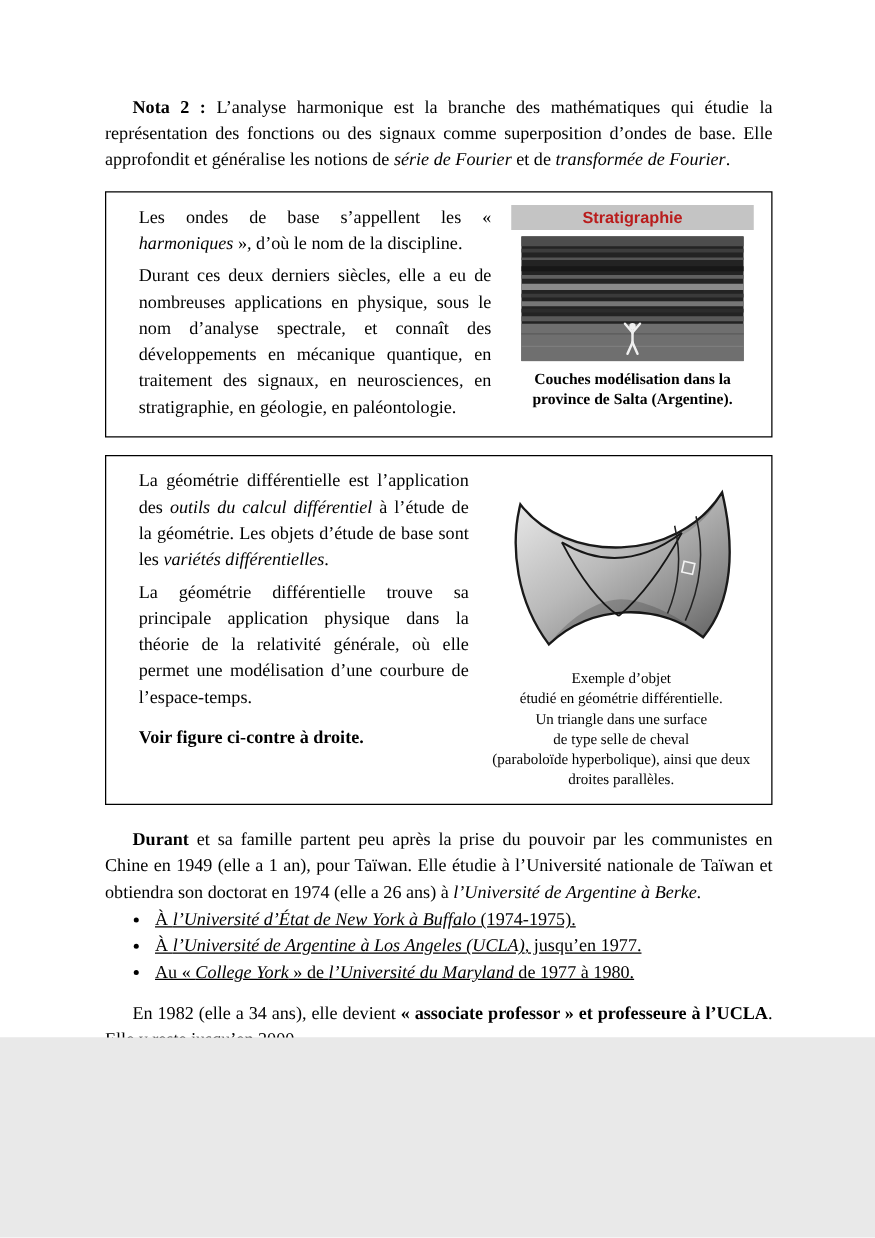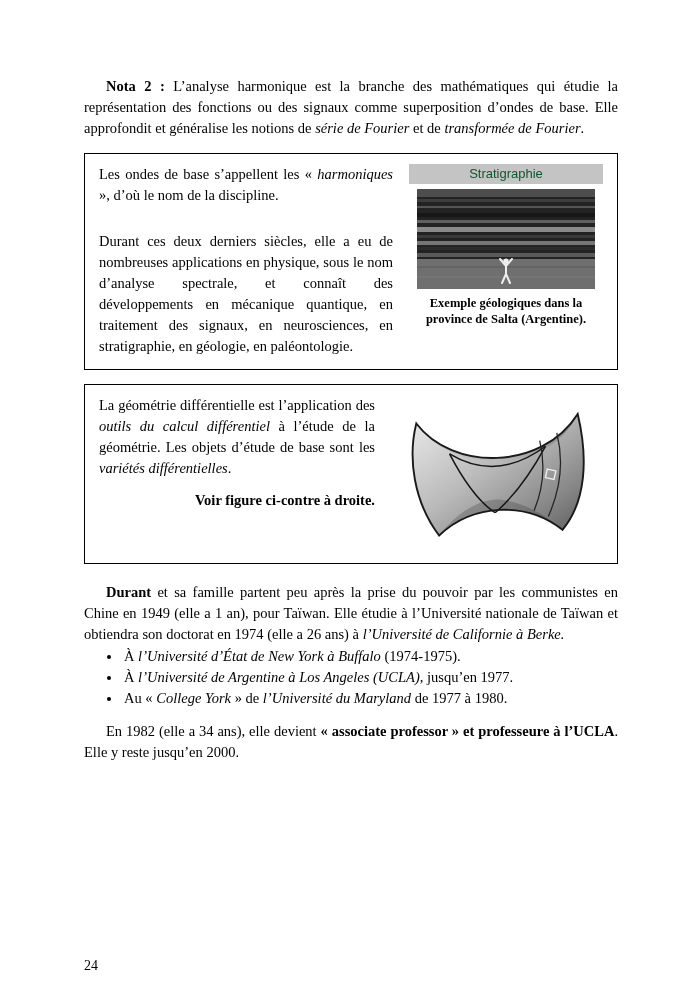--- a/index.html
+++ b/index.html
@@ -1,55 +1,55 @@
 <!DOCTYPE html>
 <html><head>
 <meta charset="utf-8">
 <style>
   html,body { margin:0; padding:0; background:#e9e9e9; }
   .page {
-    width:700px; height:990px; margin:0 auto; background:#ffffff;
+    width:700px; height:830px; margin:0 auto; background:#ffffff;
     font-family:"Liberation Serif", serif; font-size:14.5px; color:#000;
     position:relative; box-sizing:border-box; padding:76px 82px 0 84px;
     line-height:1.45;
   }
   p { margin:0; text-align:justify; }
   .indent { text-indent:22px; }
   b,.bold { font-weight:bold; }
   i,.it { font-style:italic; }
 
   .note-box {
     border:1px solid #000; margin-top:14px;
-    display:flex; gap:16px; padding:10px 14px 12px 14px; box-sizing:border-box;
+    display:flex; gap:16px; padding:10px 14px 12px 26px; box-sizing:border-box;
   }
   .note-box .left { flex:1 1 auto; }
-  .note-box .left p + p { margin-top:25px; }
+  .note-box .left p + p { margin-top:5px; }
 
   .fig-col { flex:0 0 auto; text-align:center; }
   .fig-col-1 { width:194px; }
   .fig-col-2 { width:212px; }
 
   .fig-header {
     background:#c4c4c4; font-family:"Liberation Sans", sans-serif;
-    font-weight:normal; font-size:13px; line-height:20px; height:20px;
-    text-align:center; color:#14532d;
+    font-weight:bold; font-size:13px; line-height:20px; height:20px;
+    text-align:center; color:#b91c1c;
   }
   .photo-wrap { margin:5px auto 0 auto; width:178px; }
   .photo-wrap svg { display:block; }
   .fig-caption-bold {
     font-size:12.5px; font-weight:bold; line-height:1.3; margin-top:6px; text-align:center;
   }
   .saddle-wrap { margin:0 auto; width:200px; }
   .fig-caption-sm {
     font-size:12px; line-height:1.35; text-align:center; margin-top:2px;
   }
-  .see-figure { text-align:right; font-weight:bold; margin-top:11px; }
+  .see-figure { text-align:left; font-weight:bold; margin-top:11px; }
 
   .body-block { margin-top:18px; }
-  ul.plain-list { margin:1px 0 0 0; padding-left:38px; }
+  ul.plain-list { margin:1px 0 0 0; padding-left:38px;text-decoration:underline; }
   ul.plain-list li { text-align:left; padding-left:2px; }
   .final-para { margin-top:12px; }
 
   .page-number { position:absolute; left:84px; top:956px; font-size:14px; }
 </style>
 </head>
 <body>
 
 <div class="page">
 
@@ -81,27 +81,28 @@
           <g stroke="#efefef" stroke-width="2" stroke-linecap="round">
             <circle cx="89" cy="72" r="2.6" fill="#efefef" stroke="none"></circle>
             <line x1="89" y1="75" x2="89" y2="85"></line>
             <line x1="89" y1="77" x2="83" y2="70"></line>
             <line x1="89" y1="77" x2="95" y2="70"></line>
             <line x1="89" y1="85" x2="85" y2="94"></line>
             <line x1="89" y1="85" x2="93" y2="94"></line>
           </g>
         </svg>
       </div>
-      <div class="fig-caption-bold">Exemple géologiques dans la province de Salta (Argentine).</div>
+      <div class="fig-caption-bold">Couches modélisation dans la province de Salta (Argentine).</div>
     </div>
   </div>
 
   <div class="note-box">
     <div class="left">
       <p><span>La géométrie différentielle est l’application des </span><i>outils du calcul différentiel</i><span> à l’étude de la géométrie. Les objets d’étude de base sont les </span><i>variétés différentielles</i><span>.</span></p>
+      <p>La géométrie différentielle trouve sa principale application physique dans la théorie de la relativité générale, où elle permet une modélisation d’une courbure de l’espace-temps.</p>
       <div class="see-figure">Voir figure ci-contre à droite.</div>
     </div>
     <div class="fig-col fig-col-2">
       <div class="saddle-wrap">
         <svg width="200" height="150" viewBox="0 0 210 158" xmlns="http://www.w3.org/2000/svg" role="img" aria-label="">
           <defs>
             <linearGradient id="sg1" x1="0" y1="0" x2="1" y2="1">
               <stop offset="0" stop-color="#ececec"></stop>
               <stop offset="0.45" stop-color="#b9b9b9"></stop>
               <stop offset="0.75" stop-color="#8a8a8a"></stop>
@@ -127,25 +128,33 @@
             <path d="M 55,62 Q 79,108 103,124"></path>
             <path d="M 156,54 Q 131,100 103,124"></path>
           </g>
           <g fill="none" stroke="#222222" stroke-width="1.3">
             <path d="M 168,40 Q 179,84 159,128"></path>
             <path d="M 150,48 Q 159,86 144,122"></path>
           </g>
           <path d="M 158,78 l 9,2 l -2,9 l -9,-2 z" fill="none" stroke="#f2f2f2" stroke-width="1.4"></path>
         </svg>
       </div>
+      <div class="fig-caption-sm">
+        <div>Exemple d’objet</div>
+        <div>étudié en géométrie différentielle.</div>
+        <div>Un triangle dans une surface</div>
+        <div>de type selle de cheval</div>
+        <div>(paraboloïde hyperbolique), ainsi que deux</div>
+        <div>droites parallèles.</div>
+      </div>
     </div>
   </div>
 
   <div class="body-block">
-    <p class="indent"><b>Durant</b><span> et sa famille partent peu après la prise du pouvoir par les communistes en Chine en 1949 (elle a 1 an), pour Taïwan. Elle étudie à l’Université nationale de Taïwan et obtiendra son doctorat en 1974 (elle a 26 ans) à </span><i>l’Université de Californie à Berke.</i></p>
+    <p class="indent"><b>Durant</b><span> et sa famille partent peu après la prise du pouvoir par les communistes en Chine en 1949 (elle a 1 an), pour Taïwan. Elle étudie à l’Université nationale de Taïwan et obtiendra son doctorat en 1974 (elle a 26 ans) à </span><i>l’Université de Argentine à Berke.</i></p>
     <ul class="plain-list">
       <li><span>À </span><i>l’Université d’État de New York à Buffalo</i><span> (1974-1975).</span></li>
       <li><span>À </span><i>l’Université de Argentine à Los Angeles (UCLA)</i><span>, jusqu’en 1977.</span></li>
       <li><span>Au « </span><i>College York</i><span> » de </span><i>l’Université du Maryland</i><span> de 1977 à 1980.</span></li>
     </ul>
     <p class="indent final-para"><span>En 1982 (elle a 34 ans), elle devient </span><b>« associate professor » et professeure à l’UCLA</b><span>. Elle y reste jusqu’en 2000.</span></p>
   </div>
 
   <div class="page-number">24</div>
 

